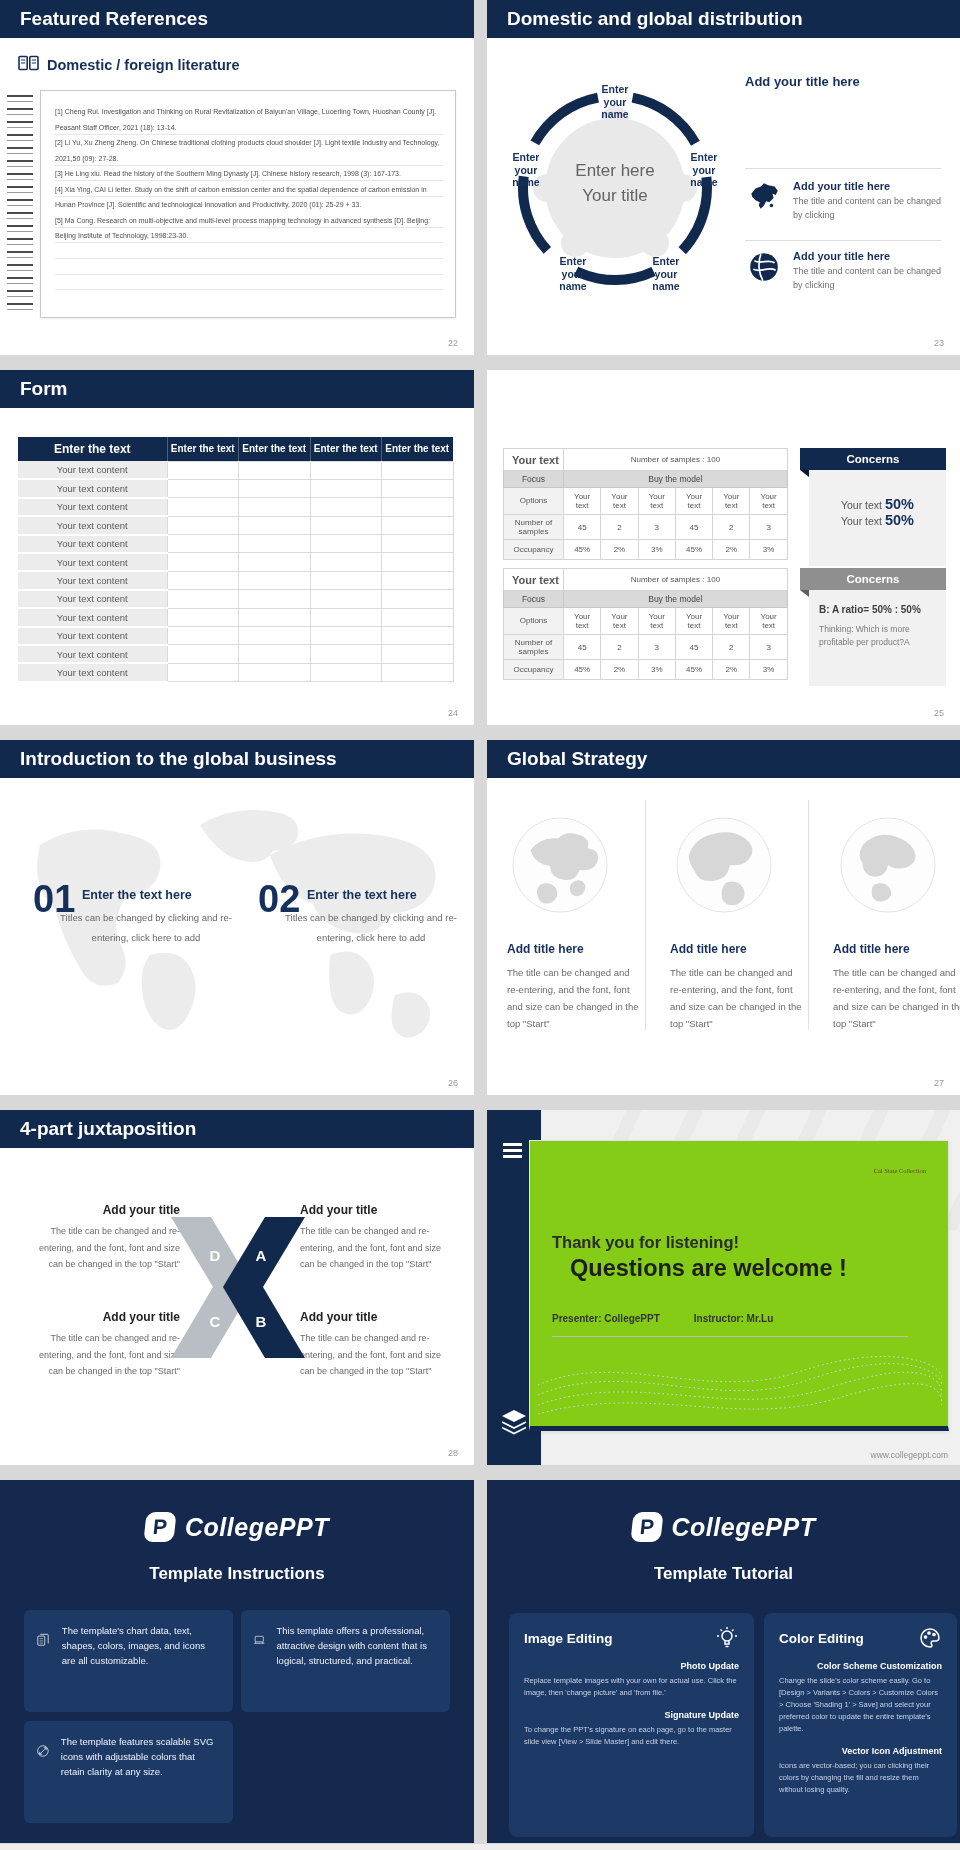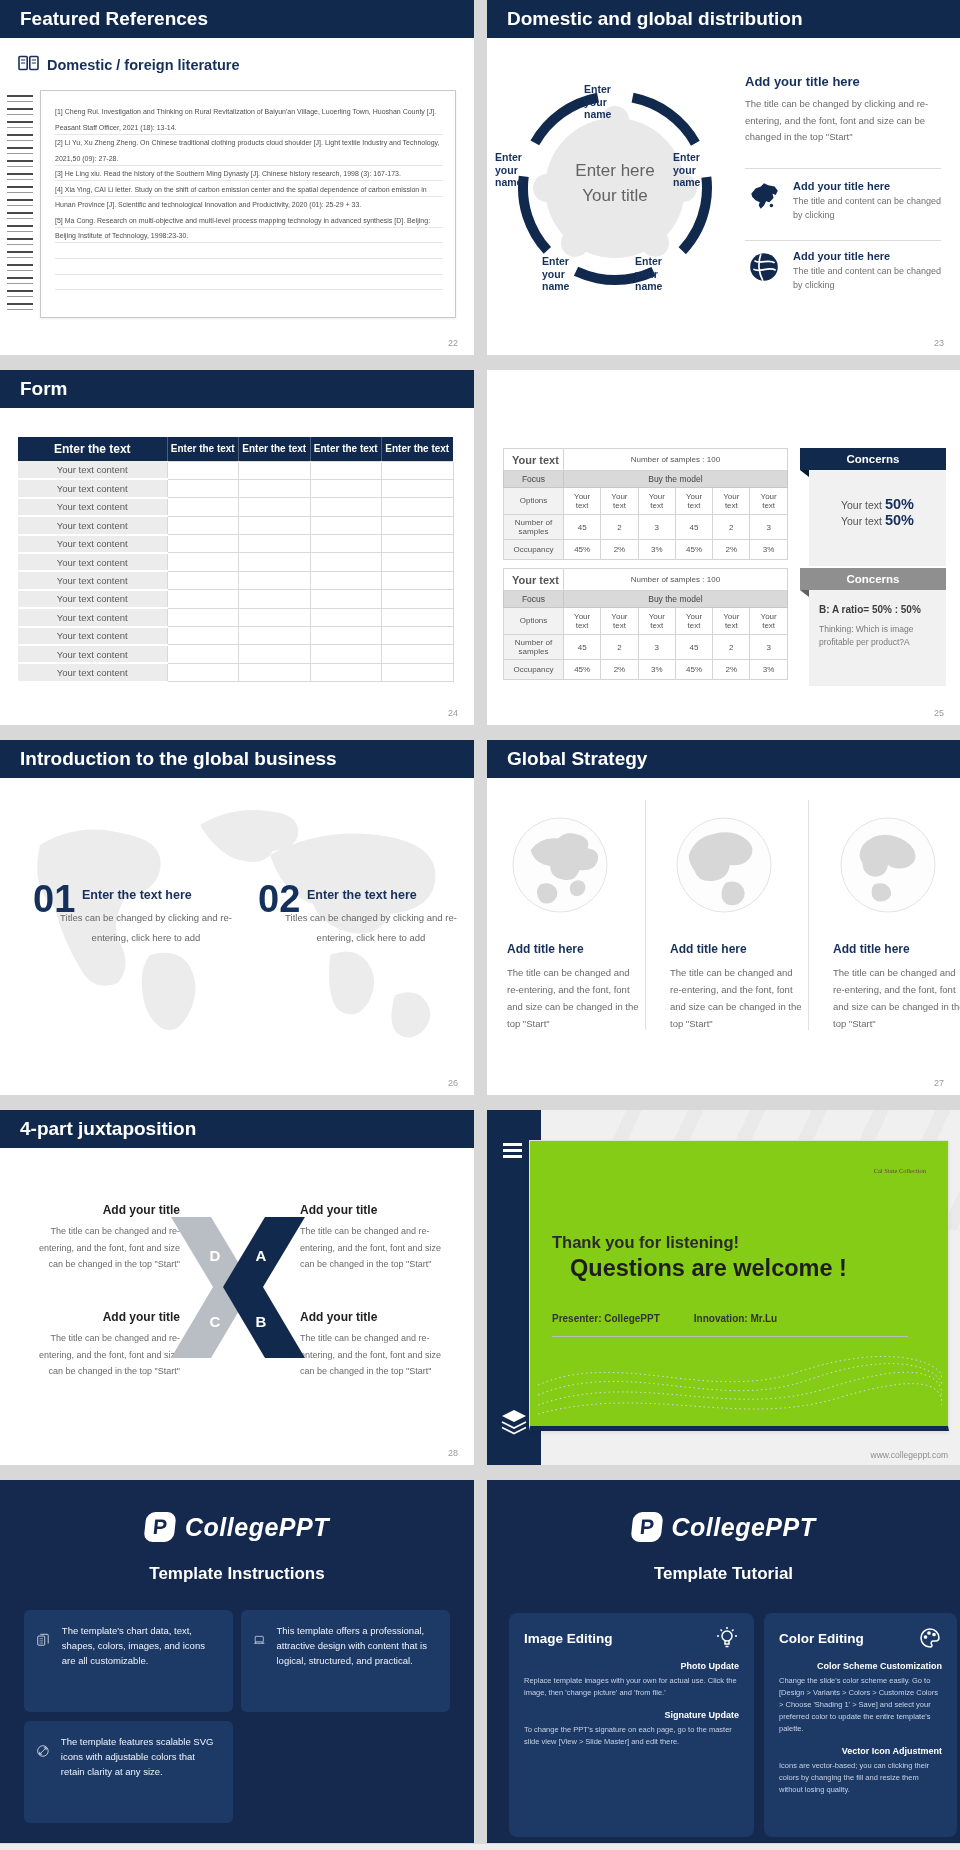--- a/index.html
+++ b/index.html
@@ -15,21 +15,21 @@
   .spiral { position:absolute; left:7px; top:95px; width:26px; height:218px;
             background:repeating-linear-gradient(to bottom, #4a4a4a 0 2px, transparent 2px 6px, #9a9a9a 6px 7px, transparent 7px 13px); }
   .refbox { position:absolute; left:40px; top:90px; right:18px; height:228px; background:#fff; border:1px solid #c9c9c9; box-shadow:0 1px 2px rgba(0,0,0,.08); padding:13px 12px 0 14px; }
   .reflines { font-size:7px; line-height:15.5px; color:#4e4e4e;
               background-image:repeating-linear-gradient(to bottom, transparent 0 14.5px, #e6e6e6 14.5px 15.5px);
               min-height:196px; }
   .reflines p { margin:0; }
   
   .gearwrap { position:absolute; left:0; top:38px; width:260px; height:317px; }
   .gear-center-text { position:absolute; left:53px; top:120px; width:150px; text-align:center; color:#636363; font-size:17px; line-height:25px; }
-  .nodelabel { position:absolute; width:62px; font-size:10.5px; font-weight:bold; color:#16305c; line-height:12.5px; white-space:pre-line; }
+  .nodelabel { position:absolute; width:62px; text-align:center; font-size:10.5px; font-weight:bold; color:#16305c; line-height:12.5px; white-space:pre-line; }
   .dist-col { position:absolute; left:258px; width:202px; }
   .dist-h1 { font-size:13px; font-weight:bold; color:#16305c; }
   .dist-body { font-size:9.5px; color:#6b6b6b; line-height:16.5px; margin-top:7px; }
   .dist-div { position:absolute; left:258px; width:196px; border-top:1px solid #dcdcdc; }
   .dist-item { position:absolute; left:260px; width:200px; display:flex; gap:12px; align-items:flex-start; }
   .dist-item .it { font-size:11px; font-weight:bold; color:#16305c; }
   .dist-item .ib { font-size:9px; color:#6f6f6f; line-height:13.5px; margin-top:3px; }
   
   table.formtab { position:absolute; left:18px; top:67px; width:435px; border-collapse:collapse; table-layout:fixed; }
   .formtab th { background:#12294e; color:#fff; font-weight:bold; height:24px; font-size:10px; border-right:1px solid rgba(255,255,255,.25); }
@@ -163,21 +163,20 @@
 name</div>
       <div class="nodelabel" style="left:55px; top:217px;">Enter
 your
 name</div>
       <div class="nodelabel" style="left:148px; top:217px;">Enter
 your
 name</div>
     </div>
     <div class="dist-col" style="top:74px;">
       <div class="dist-h1">Add your title here</div>
-      <div class="dist-body">The title can be changed by clicking and re-entering, and the font, font and size can be changed in the top "Start"</div>
     </div>
     <div class="dist-div" style="top:168px;"></div>
     <div class="dist-item" style="top:180px;">
       <span>
         <svg width="34" height="34" viewBox="0 0 32 32">
               <path fill="#12294e" d="M4 13 L8 8 L13 6 L16 3 L20 5 L26 6 L29 10 L27 14 L24 13 L25 17 L21 21 L18 20 L16 24 L13 27 L11 24 L12 21 L8 19 L5 16 Z"></path>
               <circle cx="23" cy="24" r="1.6" fill="#12294e"></circle>
             </svg>
       </span>
       <div>
@@ -416,21 +415,21 @@
       <div class="concern-head ch-navy">Concerns</div>
       <div class="concern-body" style="height:96px; padding-top:26px;">
         <div class="cline"><span>Your text</span> <b>50%</b></div>
         <div class="cline"><span>Your text</span> <b>50%</b></div>
       </div>
     </div>
     <div class="concern" style="top:198px;">
       <div class="concern-head ch-gray">Concerns</div>
       <div class="concern-body" style="height:96px; padding:14px 10px 0 10px;">
         <div style="font-size:10px; font-weight:bold; color:#3d3d3d;">B: A ratio= 50% : 50%</div>
-        <div style="font-size:8.5px; color:#7a7a7a; line-height:13px; margin-top:8px;">Thinking: Which is image profitable per product?A</div>
+        <div style="font-size:8.5px; color:#7a7a7a; line-height:13px; margin-top:8px;">Thinking: Which is more profitable per product?A</div>
       </div>
     </div>
     <div class="pagenum">25</div>
   </section>
 
   <section class="slide">
     <div class="slide-header"><span>Introduction to the global business</span></div>
     <svg class="worldmap" width="474" height="300" viewBox="0 0 474 300">
       <g fill="#ececec">
         <path d="M40 60 q40 -25 90 -10 q35 8 30 35 q-5 22 -35 28 q-15 25 -5 45 q12 22 -2 40 q-25 10 -38 -15 q-18 -30 -25 -60 q-25 -20 -15 -63z"></path>
@@ -532,21 +531,21 @@
               <path d="M3 14 L15 20 L27 14"></path>
               <path d="M3 19.5 L15 25.5 L27 19.5"></path>
             </g>
       </svg>
     </div>
     <div class="ty-card">
       <div class="ty-col">Cal State Collection</div>
       <div class="ty-l1">Thank you for listening!</div>
       <div class="ty-l2">Questions are welcome !</div>
       <div class="ty-pres">
-        <span>Presenter: CollegePPT</span><span>Innovation: Mr.Lu</span>
+        <span>Presenter: CollegePPT</span><span>Instructor: Mr.Lu</span>
       </div>
       <div class="ty-hr"></div>
       <svg style="position:absolute; left:8px; bottom:6px;" width="404" height="80" viewBox="0 0 404 80">
         <g stroke="#d9d9d9" fill="none" stroke-dasharray="1.5 3">
           <path d="M0 55 C 90 18, 180 72, 270 40 S 404 30, 404 46"></path>
           <path d="M0 65 C 100 30, 190 80, 290 48 S 404 40, 404 56"></path>
           <path d="M0 45 C 80 10, 170 62, 260 32 S 404 22, 404 38"></path>
           <path d="M0 74 C 110 44, 200 88, 300 58 S 404 52, 404 66"></path>
         </g>
       </svg>

